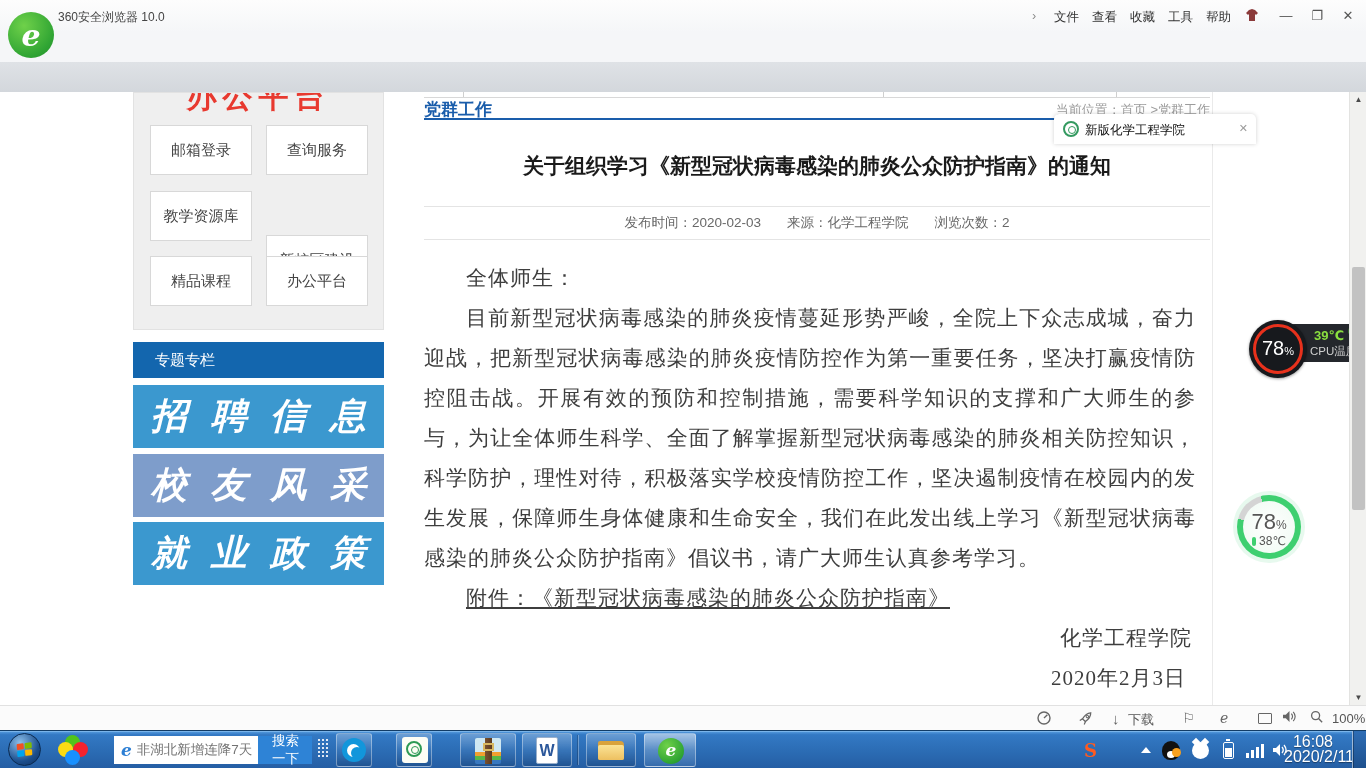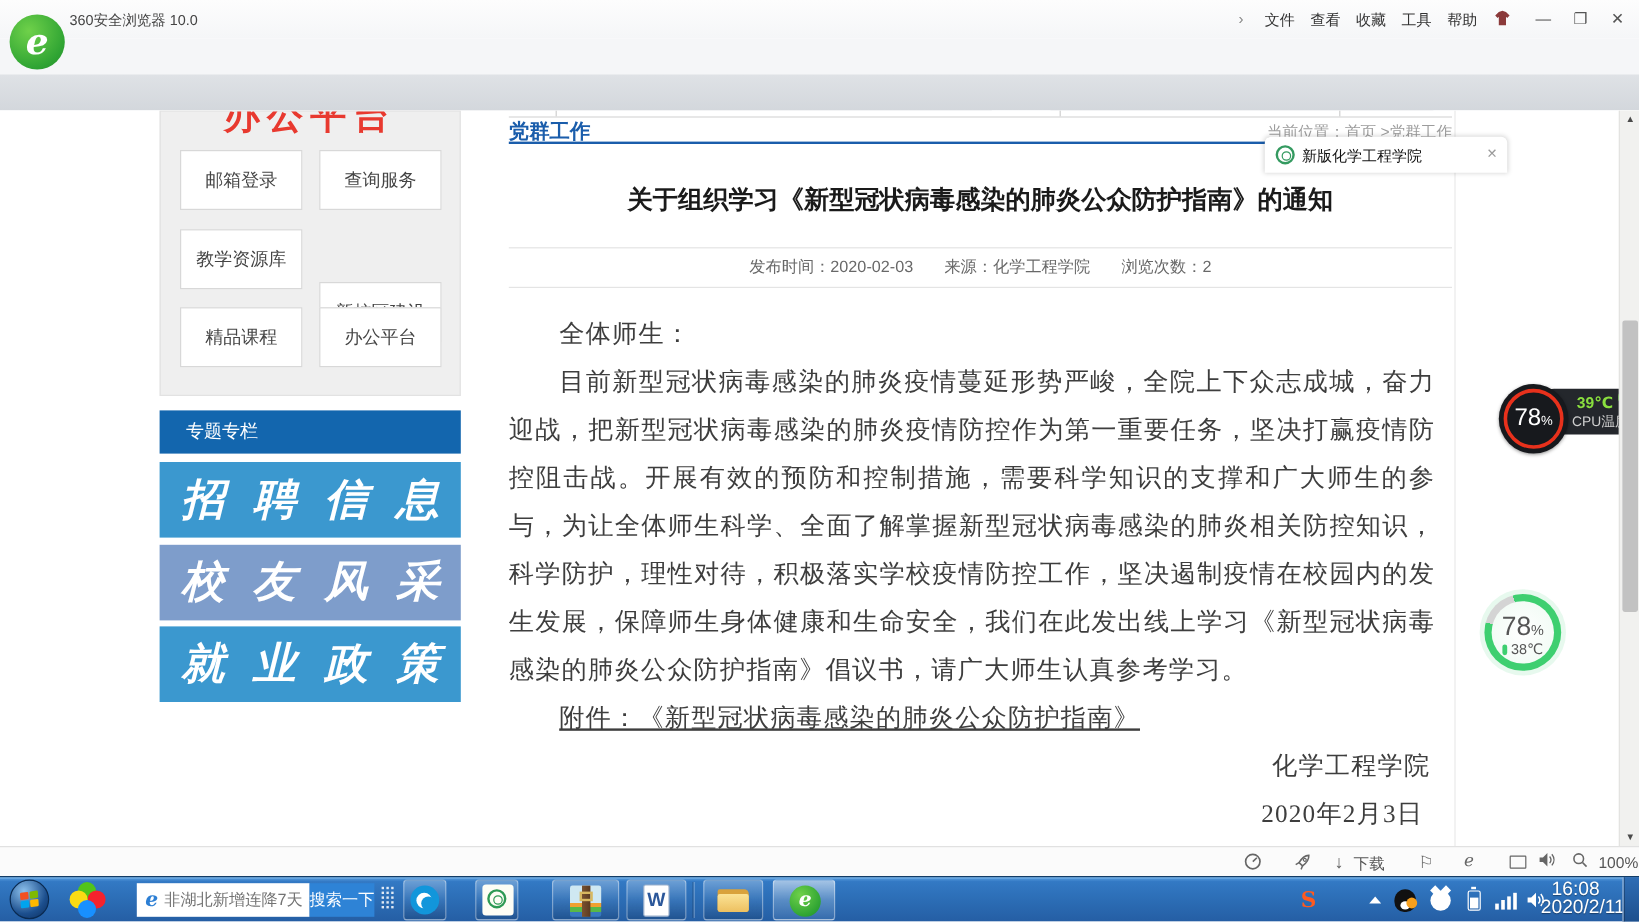--- a/index.html
+++ b/index.html
@@ -116,21 +116,21 @@
   border-top:1px solid #123c66; box-shadow:inset 0 1px 0 #79b4ea; }
 .orb { position:absolute; left:8px; top:2px; width:33px; height:33px; border-radius:50%;
   background:radial-gradient(circle at 35% 28%, #8cc0ec, #1c4f8e 62%, #0c2d5c); border:1px solid #0a2a50; }
 .orb .flag { position:absolute; left:8px; top:9px; width:16px; height:14px; display:grid; grid-template-columns:7px 7px; grid-template-rows:6px 6px; gap:1px; transform:rotate(-4deg) skewY(-4deg); }
 .orb .flag i { display:block; border-radius:1px; }
 .guard { position:absolute; left:58px; top:4px; width:30px; height:30px; }
 .guard i { position:absolute; width:15px; height:15px; border-radius:50%; }
 .tb-search { position:absolute; left:114px; top:5px; width:144px; height:28px; background:#fff; display:flex; align-items:center; }
 .tb-e { color:#2d7fd4; font-weight:bold; font-style:italic; font-size:17px; margin:0 5px 0 7px; font-family:"DejaVu Serif",serif; }
 .tb-query { font-size:13.5px; color:#737373; white-space:nowrap; }
-.tb-go { position:absolute; left:258px; top:5px; width:54px; height:28px; background:#2e83d6; color:#fff; font-size:13.5px; display:flex; align-items:center; justify-content:center; }
+.tb-go { position:absolute; left:258px; top:5px; width:54px; height:28px; background:#2e83d6; color:#fff; font-size:13.5px; display:flex; align-items:center; justify-content:center;padding-left:14px; }
 .tb-dots { position:absolute; left:318px; top:8px; width:12px; height:23px; display:grid; grid-template-columns:2px 2px 2px; grid-template-rows:2px 2px 2px 2px 2px; gap:2px; }
 .tb-dots i { background:rgba(255,255,255,.85); }
 .tb-btn { position:absolute; top:2px; height:34px; border:1px solid rgba(255,255,255,.38); border-radius:3px;
   background:linear-gradient(rgba(255,255,255,.28), rgba(255,255,255,.06) 50%, rgba(0,0,0,.12)); }
 .tb-btn.active { background:linear-gradient(rgba(255,255,255,.55), rgba(255,255,255,.22) 50%, rgba(255,255,255,.08)); }
 .dd-circle { position:absolute; left:5px; top:4px; width:24px; height:24px; border-radius:50%; background:#1296db; }
 .dd-w1 { position:absolute; left:5px; top:6px; width:13px; height:13px; border-radius:50%; background:#fff; }
 .dd-w2 { position:absolute; left:9px; top:9px; width:12px; height:12px; border-radius:50%; background:#1296db; }
 .school-sq { position:absolute; left:5px; top:3px; width:26px; height:26px; background:#fdfdf5; border-radius:3px; }
 .school-ring { position:absolute; left:4px; top:4px; width:16px; height:16px; border:2px solid #2e9a55; border-radius:50%; }

